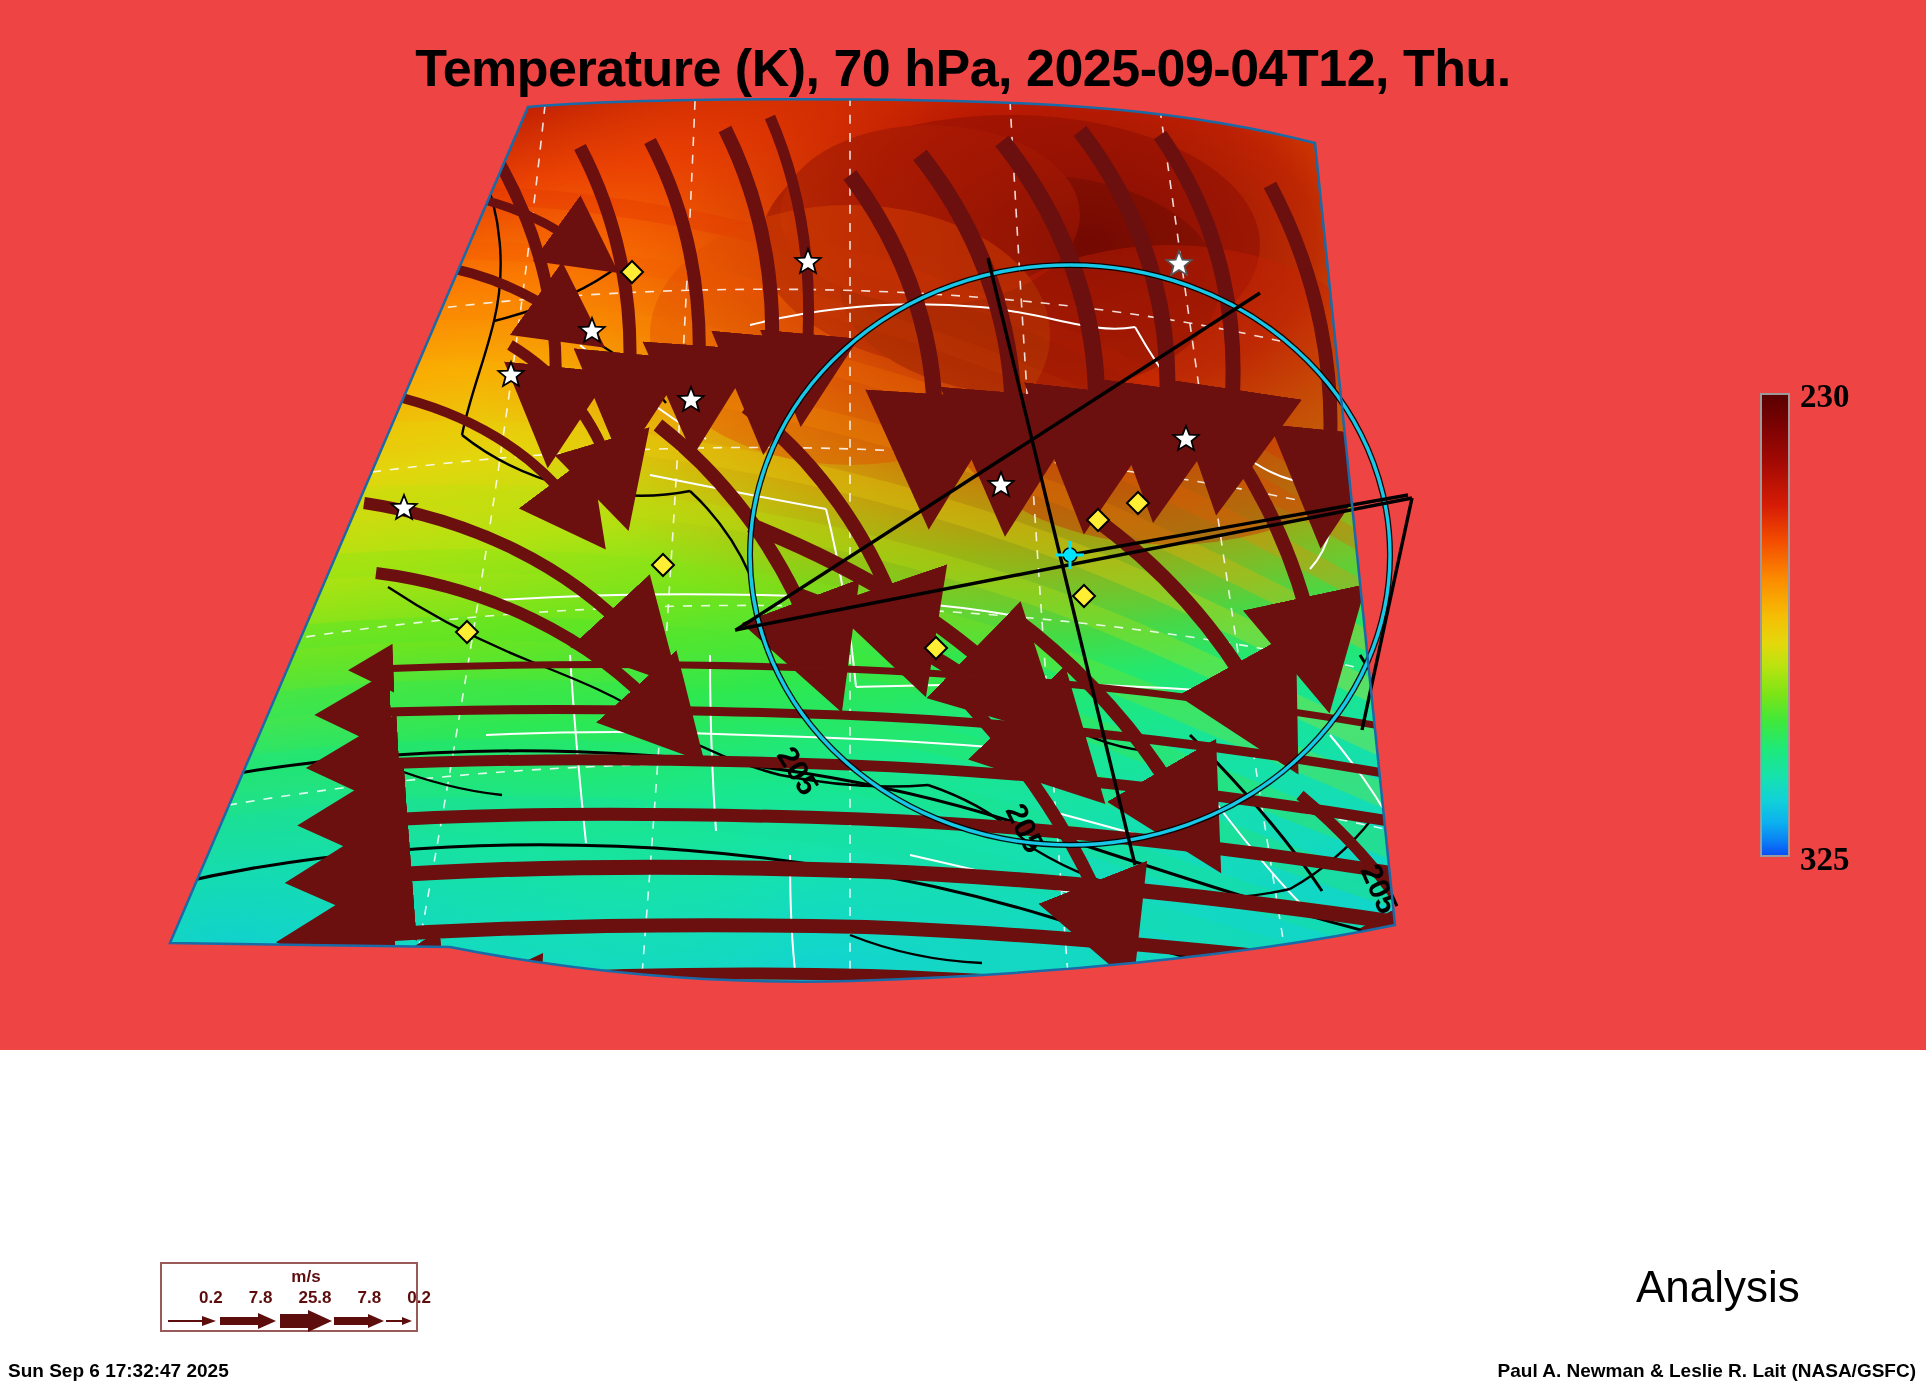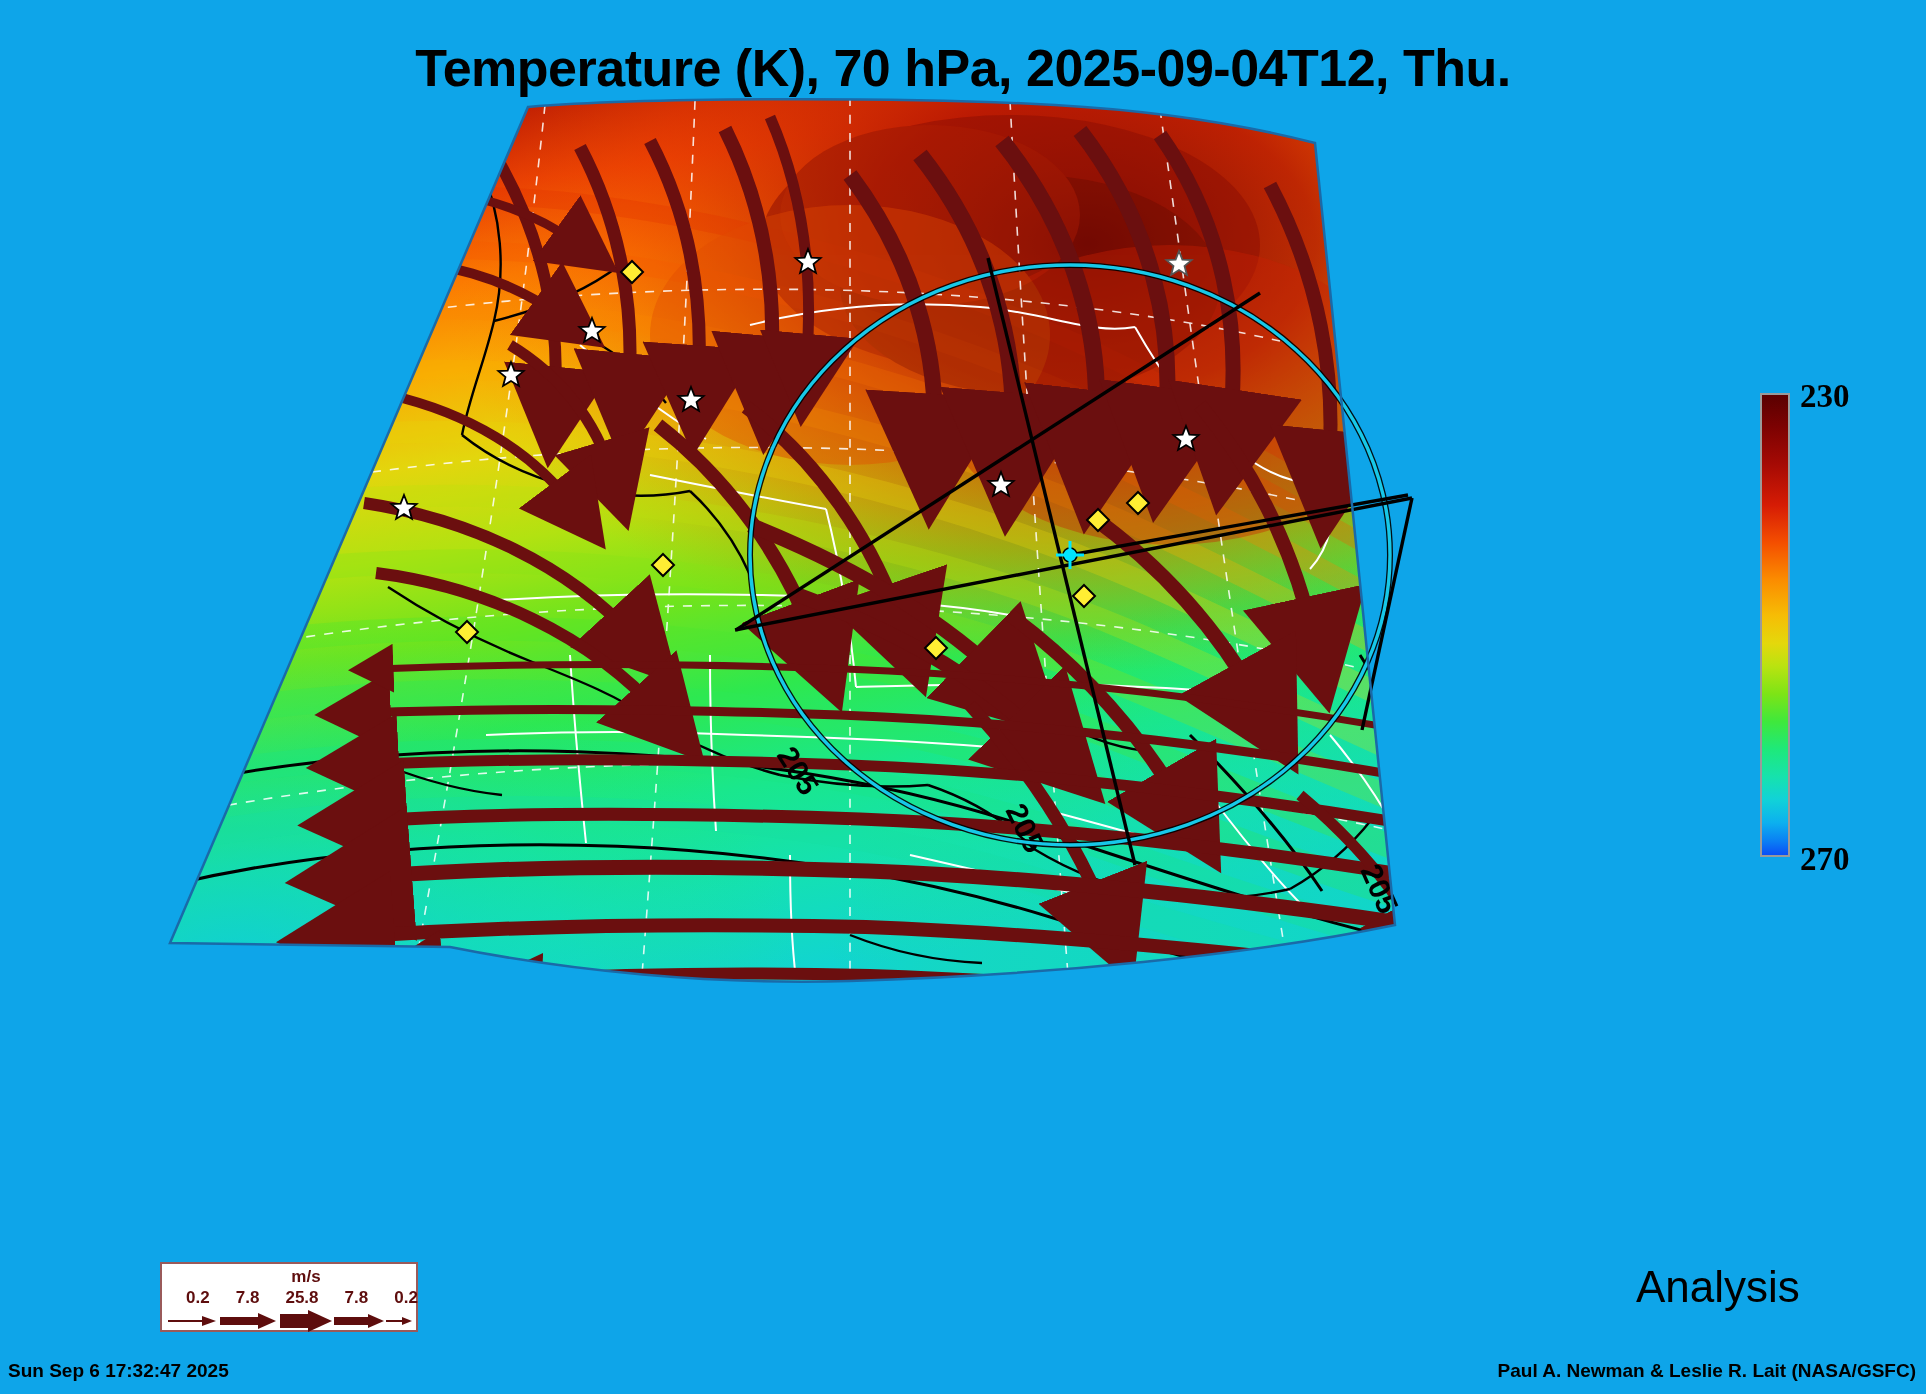--- a/index.html
+++ b/index.html
@@ -1,19 +1,19 @@
 <!DOCTYPE html>
 <html><head>
 <meta charset="utf-8">
 <style>
   html,body{margin:0;padding:0;background:#ffffff;}
   body{width:1926px;height:1394px;position:relative;overflow:hidden;
        font-family:"Liberation Sans","DejaVu Sans",sans-serif;}
 
-  #stage{position:absolute;left:0;top:0;width:1926px;height:1394px;background:#0ea5e9;}
+  #stage{position:absolute;left:0;top:0;width:1926px;height:1050px;background:#ef4444;}
 
   
   .title{
     position:absolute;left:0;top:38px;width:1926px;text-align:center;
     font-family:"Liberation Sans","DejaVu Sans",sans-serif;
     font-weight:bold;font-size:52px;letter-spacing:-0.5px;color:#000;
     white-space:nowrap;
   }
 
   
@@ -55,24 +55,25 @@
     position:absolute;left:160px;top:1262px;width:258px;height:70px;
     border:2px solid #9a5a5a;box-sizing:border-box;background:#fff;
   }
   .wind-unit{
     position:absolute;left:0;top:3px;width:258px;text-align:center;
     font-size:17px;font-weight:bold;color:#5e0d0d;
     font-family:"Liberation Sans","DejaVu Sans",sans-serif;
     margin-left:15px;
   }
   .wind-nums{
-    position:absolute;left:11px;top:24px;width:258px;
+    position:absolute;left:0;top:24px;width:258px;
     display:flex;justify-content:space-around;align-items:center;
     font-size:17px;font-weight:bold;color:#5e0d0d;
     font-family:"Liberation Sans","DejaVu Sans",sans-serif;
+    padding-left:24px;
   }
   .wind-arrow{position:absolute;left:6px;top:46px;width:246px;height:22px;}
 
   
   .foot{
     position:absolute;font-weight:bold;font-size:19px;color:#000;
     font-family:"Liberation Sans","DejaVu Sans",sans-serif;white-space:nowrap;
   }
   .foot-left{left:8px;top:1360px;}
   .foot-right{right:10px;top:1360px;}
@@ -349,21 +350,21 @@
                L 1245 830
                C 1100 860, 900 880, 700 886
                C 560 890, 420 876, 300 852
                L 20 848
                Z" fill="none" stroke="#1a6aa8" stroke-width="2.5"></path>
     </svg>
   </div>
 
   <div class="cbar"></div>
   <div class="cbar-label cbar-max">230</div>
-  <div class="cbar-label cbar-min">270</div>
+  <div class="cbar-label cbar-min">325</div>
 
   <div class="windbox">
     <div class="wind-unit">m/s</div>
     <div class="wind-nums">
       <span>0.2</span>
       <span>7.8</span>
       <span>25.8</span>
       <span>7.8</span>
       <span>0.2</span>
     </div>

